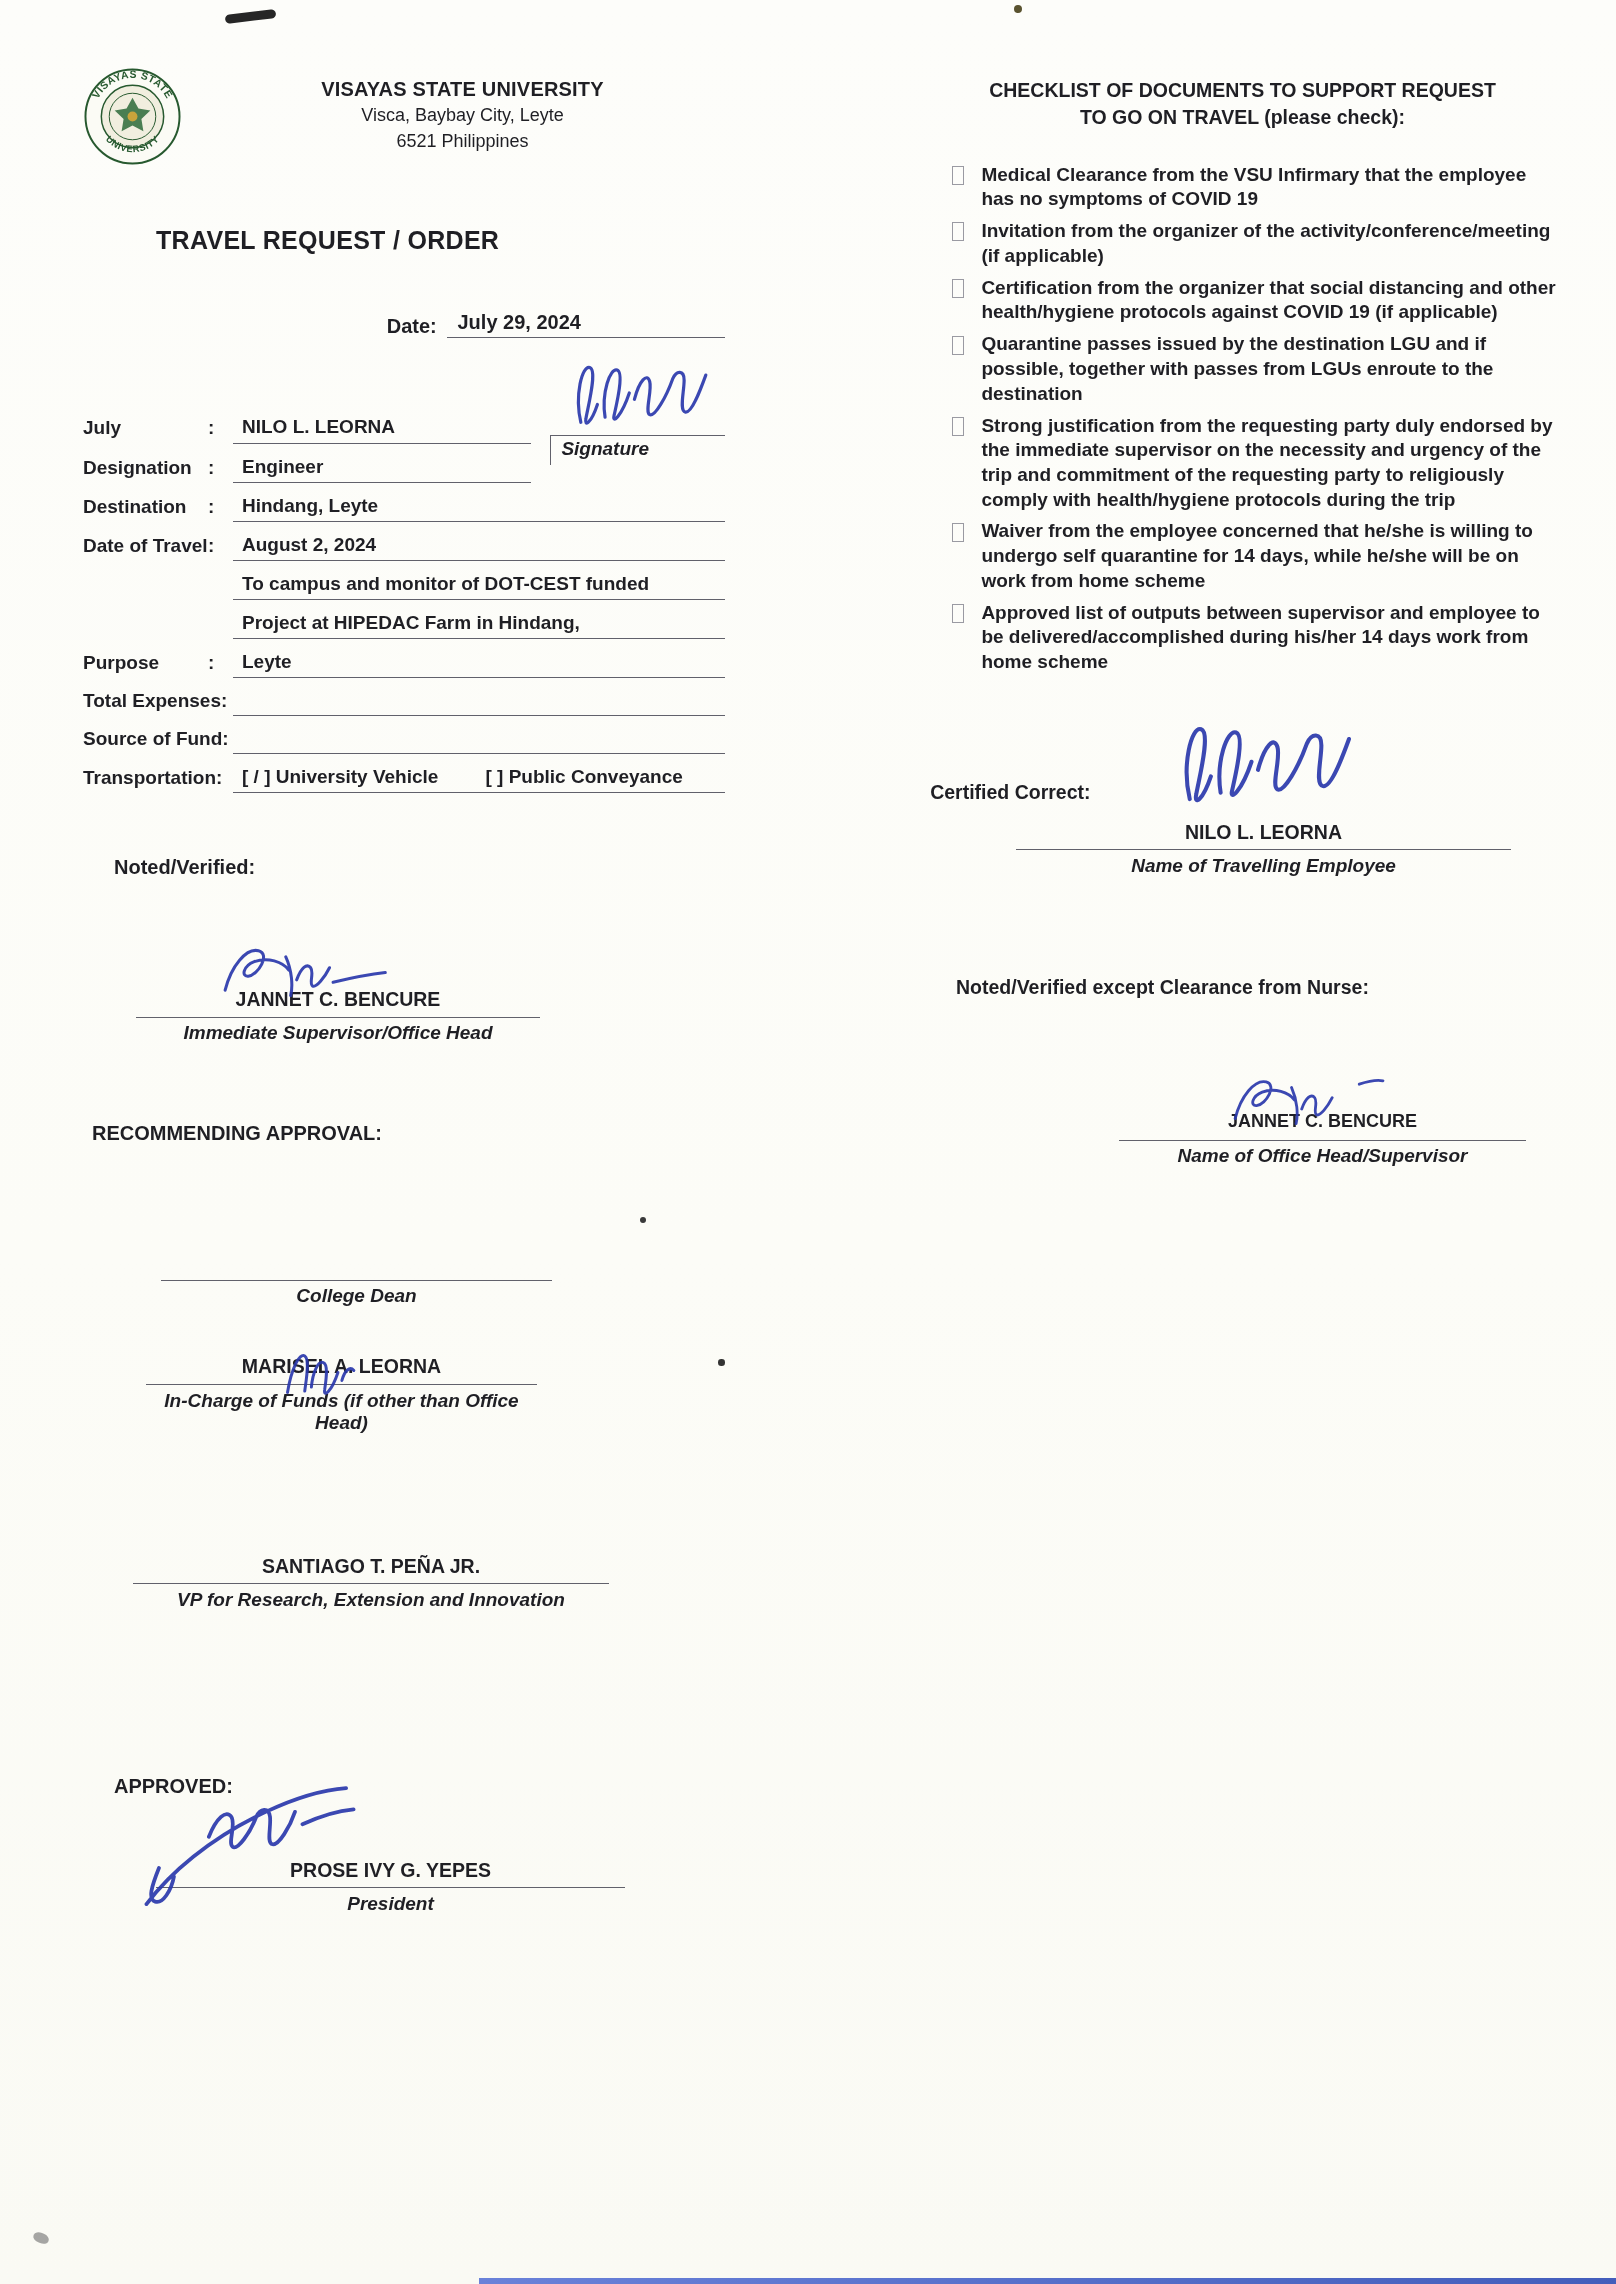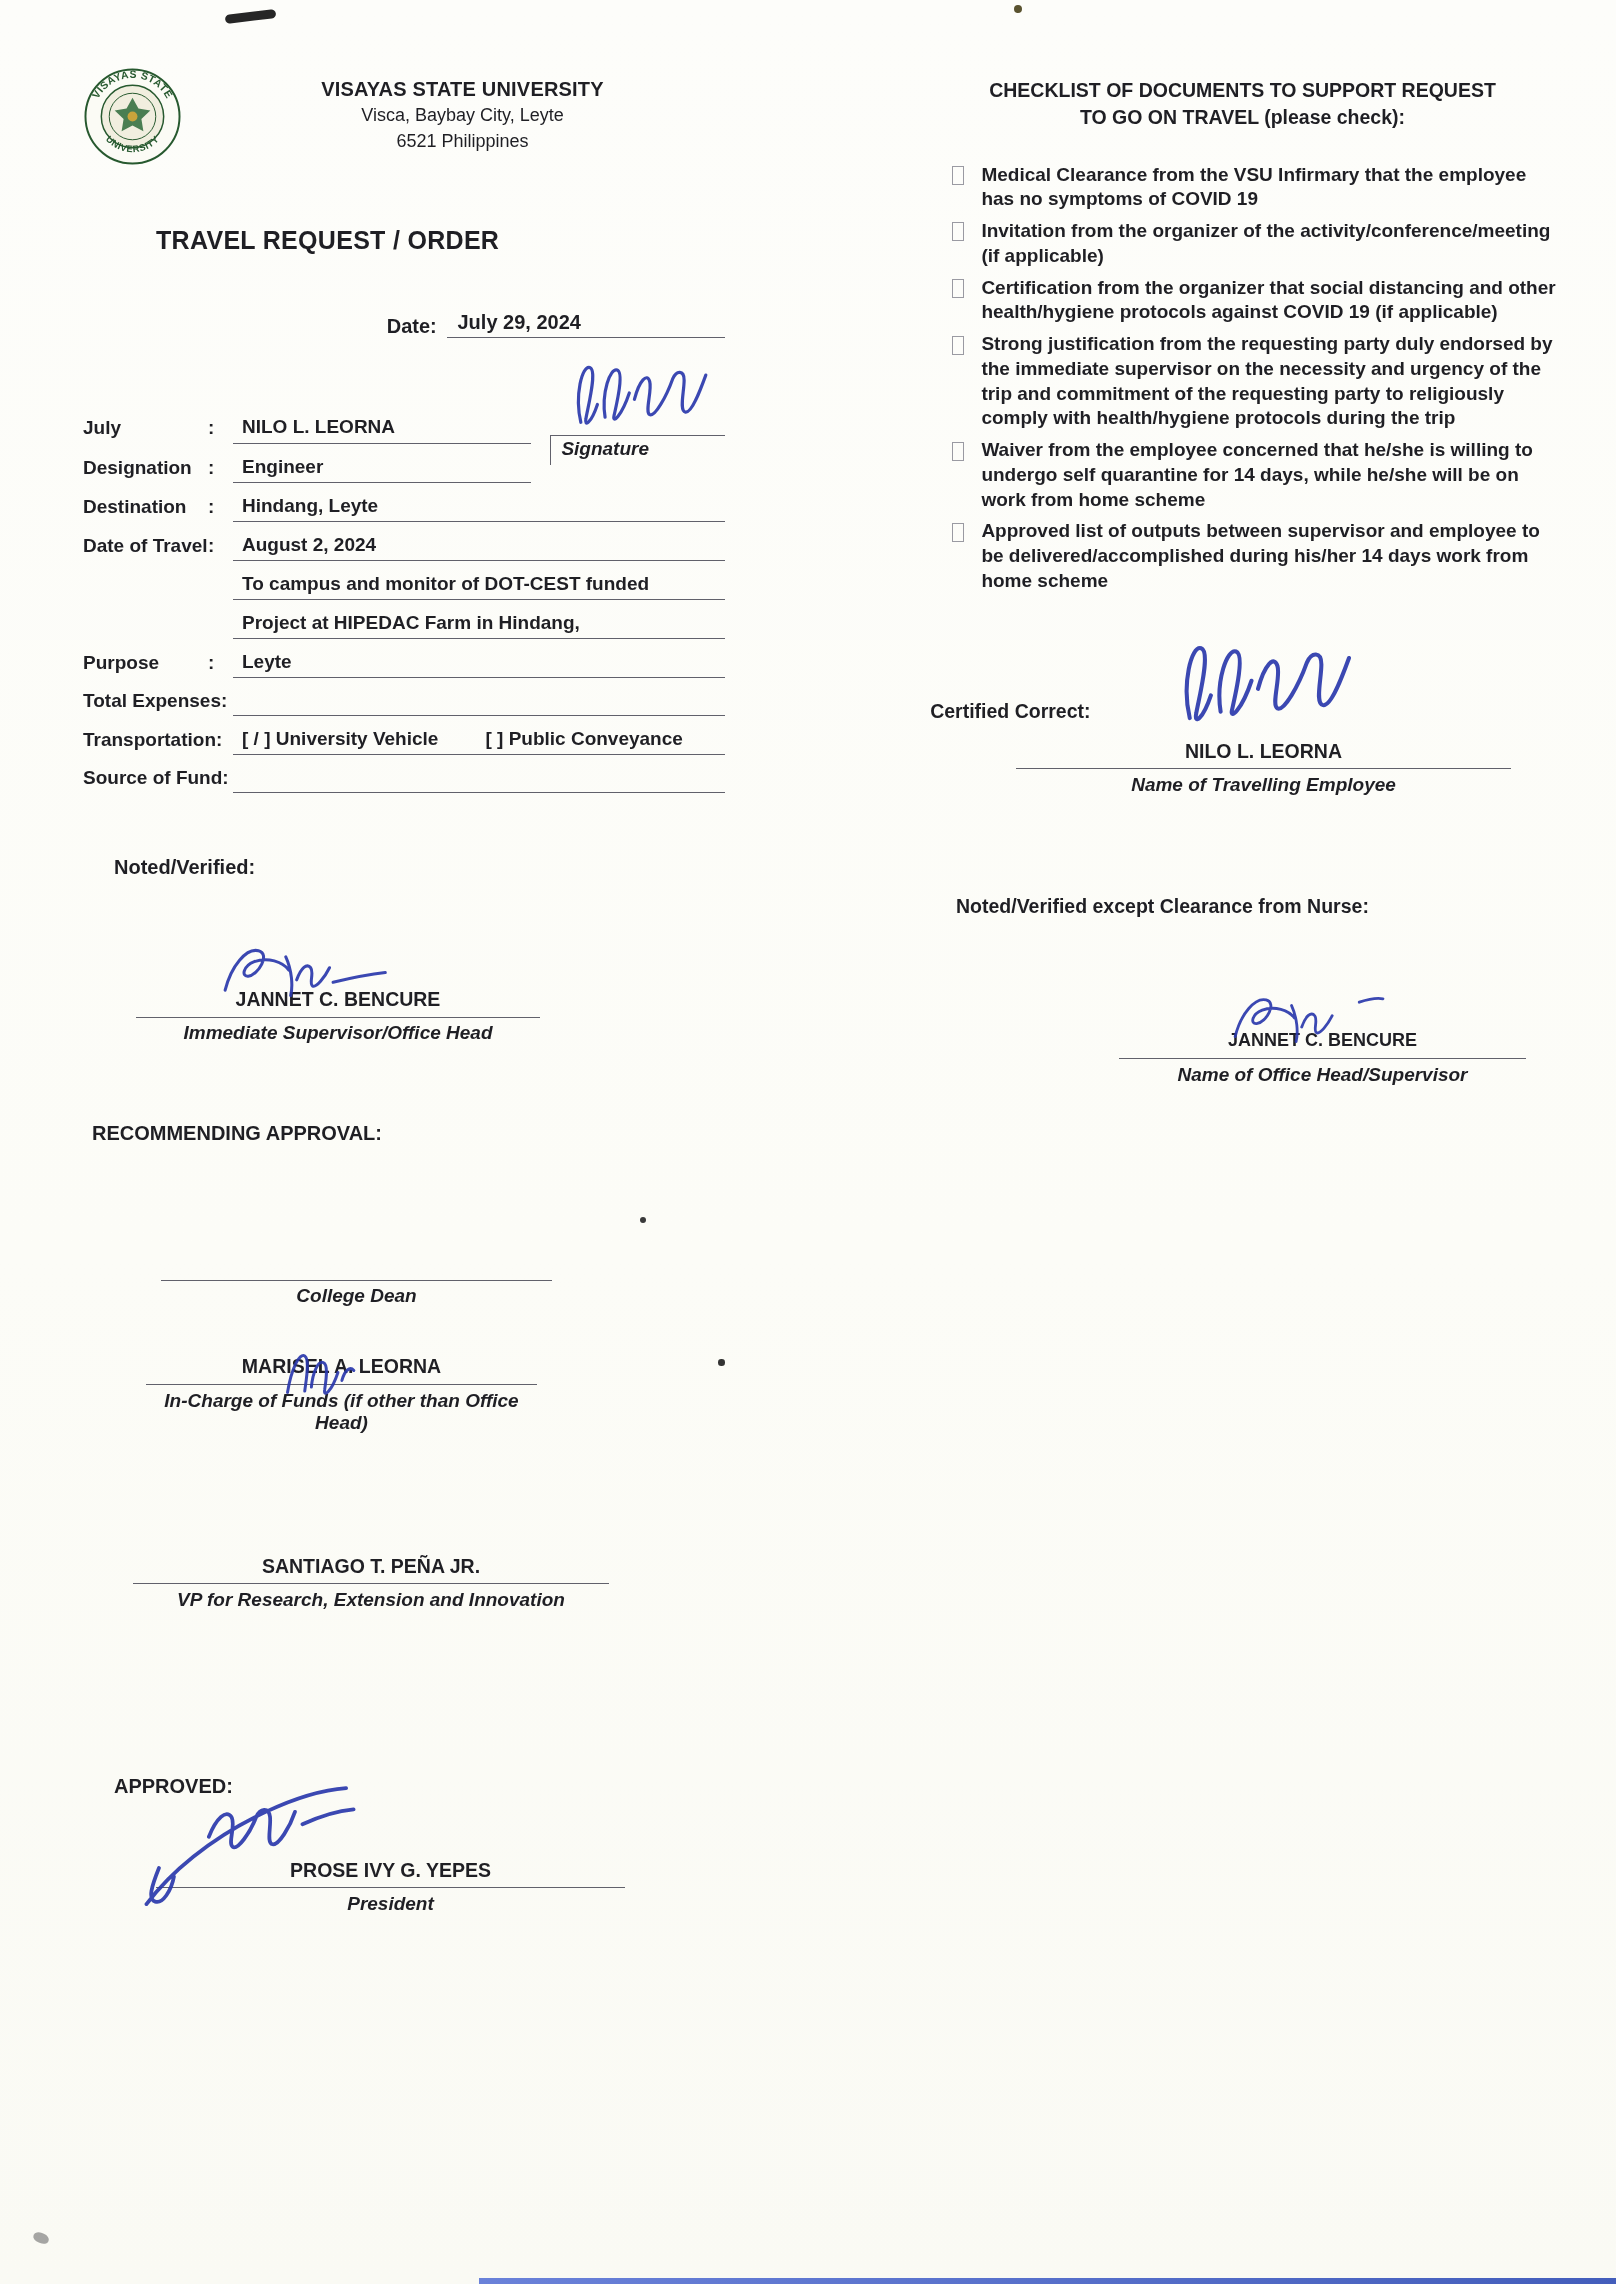--- a/index.html
+++ b/index.html
@@ -194,31 +194,31 @@
           <div class="fvalue">Leyte</div>
         </div>
       </div>
 
       <div class="frow">
         <span class="flabel wide">Total Expenses:</span>
         <span class="fvalue"></span>
       </div>
 
       <div class="frow">
+        <span class="flabel wide">Source of Fund:</span>
+        <span class="fvalue"></span>
+      </div>
+
+      <div class="frow">
         <span class="flabel wide">Transportation:</span>
         <span class="fvalue trans">
           <span>[ / ]  University Vehicle</span>
           <span>[  ]  Public Conveyance</span>
         </span>
       </div>
-
-      <div class="frow">
-        <span class="flabel wide">Source of Fund:</span>
-        <span class="fvalue"></span>
-      </div>
     </div>
 
     <div class="sec-label lbl-noted">Noted/Verified:</div>
 
     <div class="signblock sb-jannet">
       <svg class="sig" viewBox="0 0 300 140">
         <path stroke-width="5" d="M20,95 C30,55 55,25 75,30 C95,35 75,70 58,72 C46,73 50,55 68,48 C90,40 115,48 125,62 M120,40 C130,62 132,88 128,104 M138,78 C145,58 155,50 161,58 C167,66 158,84 164,88 C170,92 184,74 192,58 M198,82 C240,72 266,68 284,66"></path>
       </svg>
       <div class="sname">JANNET C. BENCURE</div>
       <div class="srole">Immediate Supervisor/Office Head</div>
@@ -268,20 +268,24 @@
         <span class="cbox"></span>
         <span class="ctext">Medical Clearance from the VSU Infirmary that the employee has no symptoms of COVID 19</span>
       </div>
       <div class="chk-item">
         <span class="cbox"></span>
         <span class="ctext">Invitation from the organizer of the activity/conference/meeting (if applicable)</span>
       </div>
       <div class="chk-item">
         <span class="cbox"></span>
         <span class="ctext">Certification from the organizer that social distancing and other health/hygiene protocols against COVID 19 (if applicable)</span>
+      </div>
+      <div class="chk-item">
+        <span class="cbox"></span>
+        <span class="ctext">Quarantine passes issued by the destination LGU and if possible, together with passes from LGUs enroute to the destination</span>
       </div>
       <div class="chk-item">
         <span class="cbox"></span>
         <span class="ctext">Strong justification from the requesting party duly endorsed by the immediate supervisor on the necessity and urgency of the trip and commitment of the requesting party to religiously comply with health/hygiene protocols during the trip</span>
       </div>
       <div class="chk-item">
         <span class="cbox"></span>
         <span class="ctext">Waiver from the employee concerned that he/she is willing to undergo self quarantine for 14 days, while he/she will be on work from home scheme</span>
       </div>
       <div class="chk-item">

